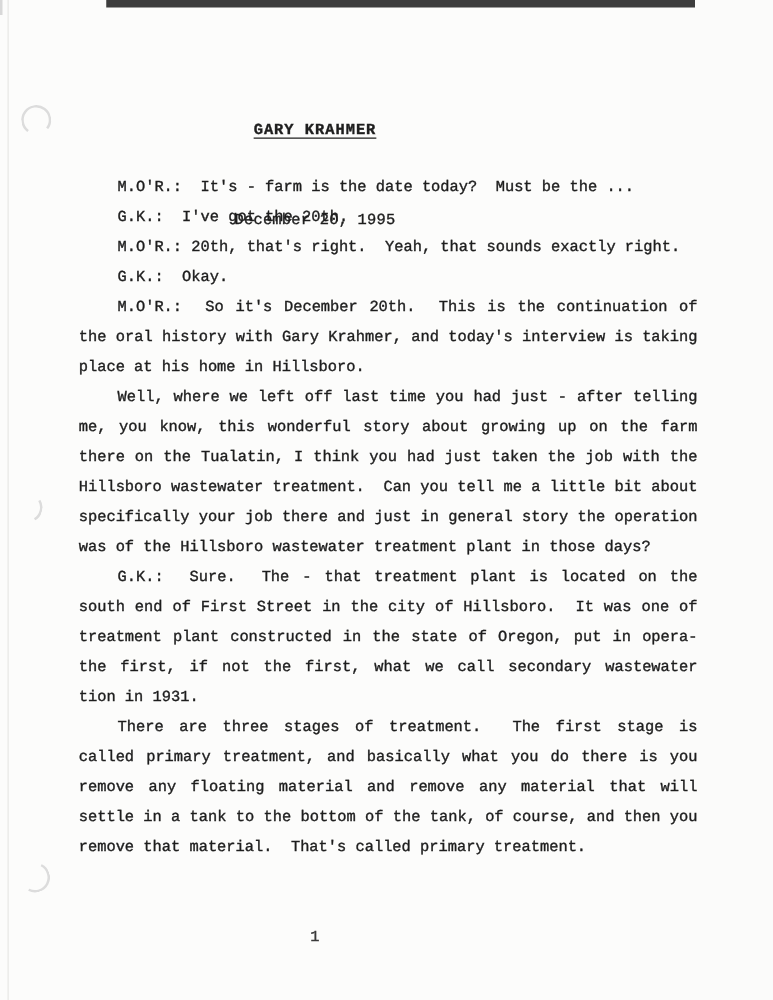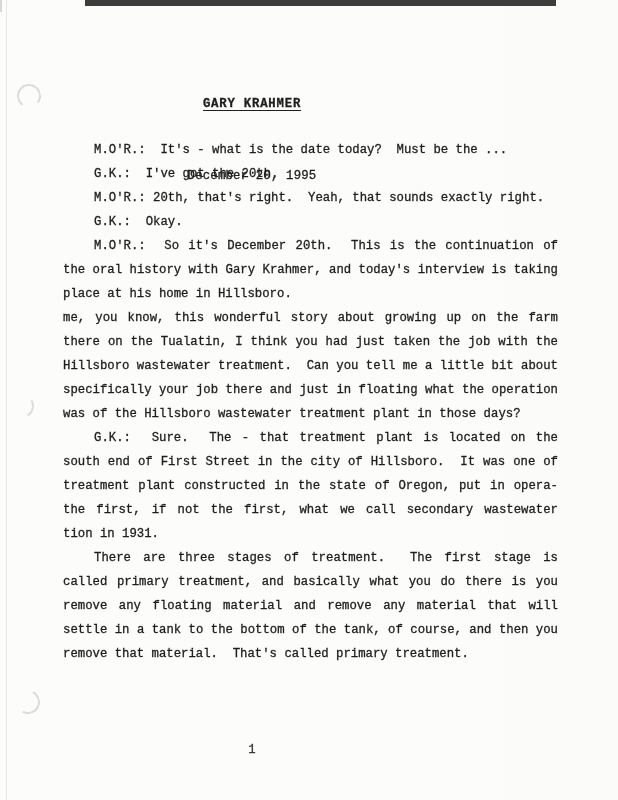--- a/index.html
+++ b/index.html
@@ -123,31 +123,32 @@
   <div class="punch top"></div>
   <div class="punch mid"></div>
   <div class="punch bottom"></div>
 
   <div class="header">
     <div class="title">GARY KRAHMER</div>
     <div class="date">December 20, 1995</div>
   </div>
 
   <div class="bodyblock">
-      <div class="bodyline indent">M.O'R.:  It's - what is the date today?  Must be the ...</div>
+      <div class="bodyline indent">M.O'R.:  It's - farm is the date today?  Must be the ...</div>
       <div class="bodyline indent">G.K.:  I've got the 20th.</div>
       <div class="bodyline indent">M.O'R.: 20th, that's right.  Yeah, that sounds exactly right.</div>
       <div class="bodyline indent">G.K.:  Okay.</div>
       <div class="bodyline indent justify">M.O'R.:  So it's December 20th.  This is the continuation of</div>
       <div class="bodyline justify">the oral history with Gary Krahmer, and today's interview is taking</div>
       <div class="bodyline">place at his home in Hillsboro.</div>
+      <div class="bodyline indent justify">Well, where we left off last time you had just - after telling</div>
       <div class="bodyline justify">me, you know, this wonderful story about growing up on the farm</div>
       <div class="bodyline justify">there on the Tualatin, I think you had just taken the job with the</div>
       <div class="bodyline justify">Hillsboro wastewater treatment.  Can you tell me a little bit about</div>
-      <div class="bodyline justify">specifically your job there and just in floating what the operation</div>
+      <div class="bodyline justify">specifically your job there and just in general story the operation</div>
       <div class="bodyline">was of the Hillsboro wastewater treatment plant in those days?</div>
       <div class="bodyline indent justify">G.K.:  Sure.  The - that treatment plant is located on the</div>
       <div class="bodyline justify">south end of First Street in the city of Hillsboro.  It was one of</div>
       <div class="bodyline justify">treatment plant constructed in the state of Oregon, put in opera-</div>
       <div class="bodyline justify">the first, if not the first, what we call secondary wastewater</div>
       <div class="bodyline">tion in 1931.</div>
       <div class="bodyline indent justify">There are three stages of treatment.  The first stage is</div>
       <div class="bodyline justify">called primary treatment, and basically what you do there is you</div>
       <div class="bodyline justify">remove any floating material and remove any material that will</div>
       <div class="bodyline justify">settle in a tank to the bottom of the tank, of course, and then you</div>

